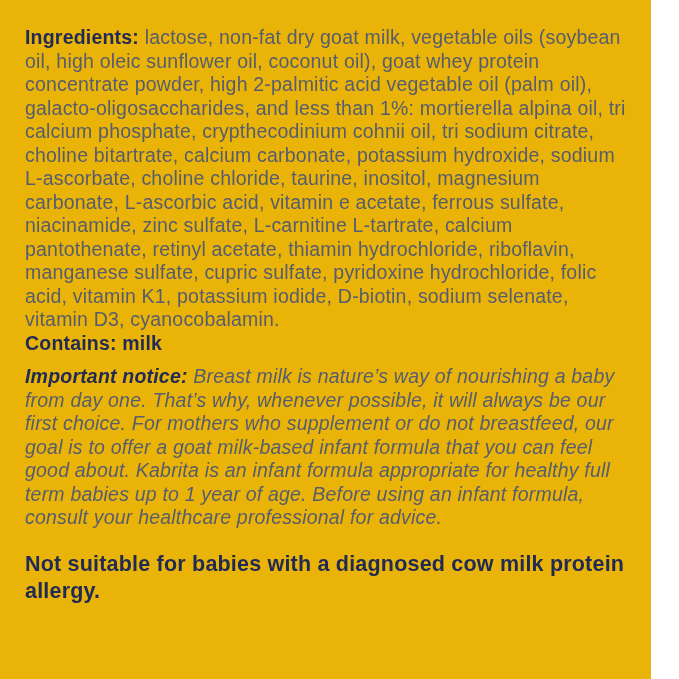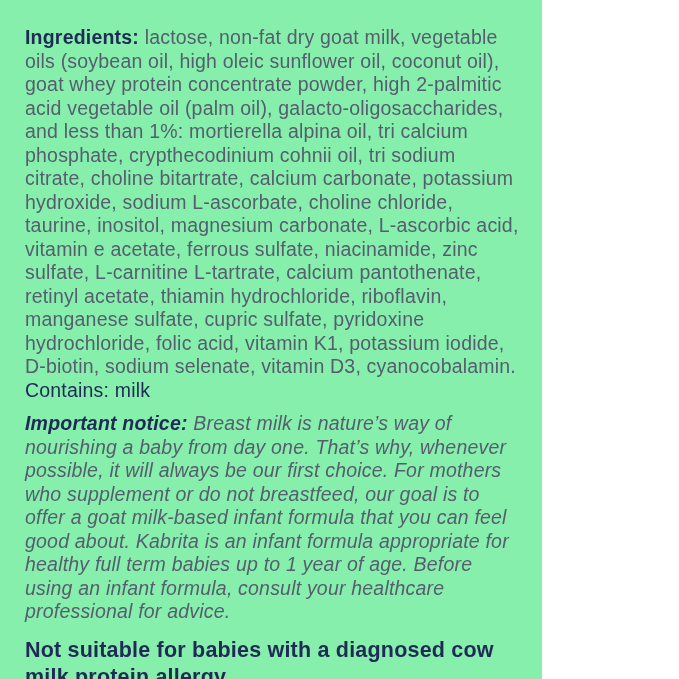--- a/index.html
+++ b/index.html
@@ -8,50 +8,50 @@
     background: #ffffff;
   }
   body {
     width: 679px;
     height: 679px;
     overflow: hidden;
     font-family: "Liberation Sans", sans-serif;
   }
   .label-panel {
     box-sizing: border-box;
-    width: 542px;
+    width: 651px;
     height: 679px;
     padding: 26px 22px 20px 25px;
-    background: #86efac;
+    background: #eab308;
   }
   .body-text {
     margin: 0;
     font-size: 19.5px;
     line-height: 23.5px;
     letter-spacing: 0.2px;
     color: #565d6e;
   }
   .body-text strong {
     font-weight: 700;
     color: #1f2a55;
   }
   .contains-line {
     margin: 0;
     font-size: 19.5px;
     line-height: 23.5px;
     letter-spacing: 0.2px;
-    font-weight: 400;
+    font-weight: 700;
     color: #1f2a55;
   }
   .notice-paragraph {
     margin: 10px 0 0 0;
     font-style: italic;
   }
   .allergy-warning {
-    margin: 13px 0 0 0;
+    margin: 21px 0 0 0;
     font-size: 21.5px;
     line-height: 27px;
     letter-spacing: 0.2px;
     font-weight: 700;
     color: #1f2a55;
   }
 </style>
 </head>
 <body>
 

